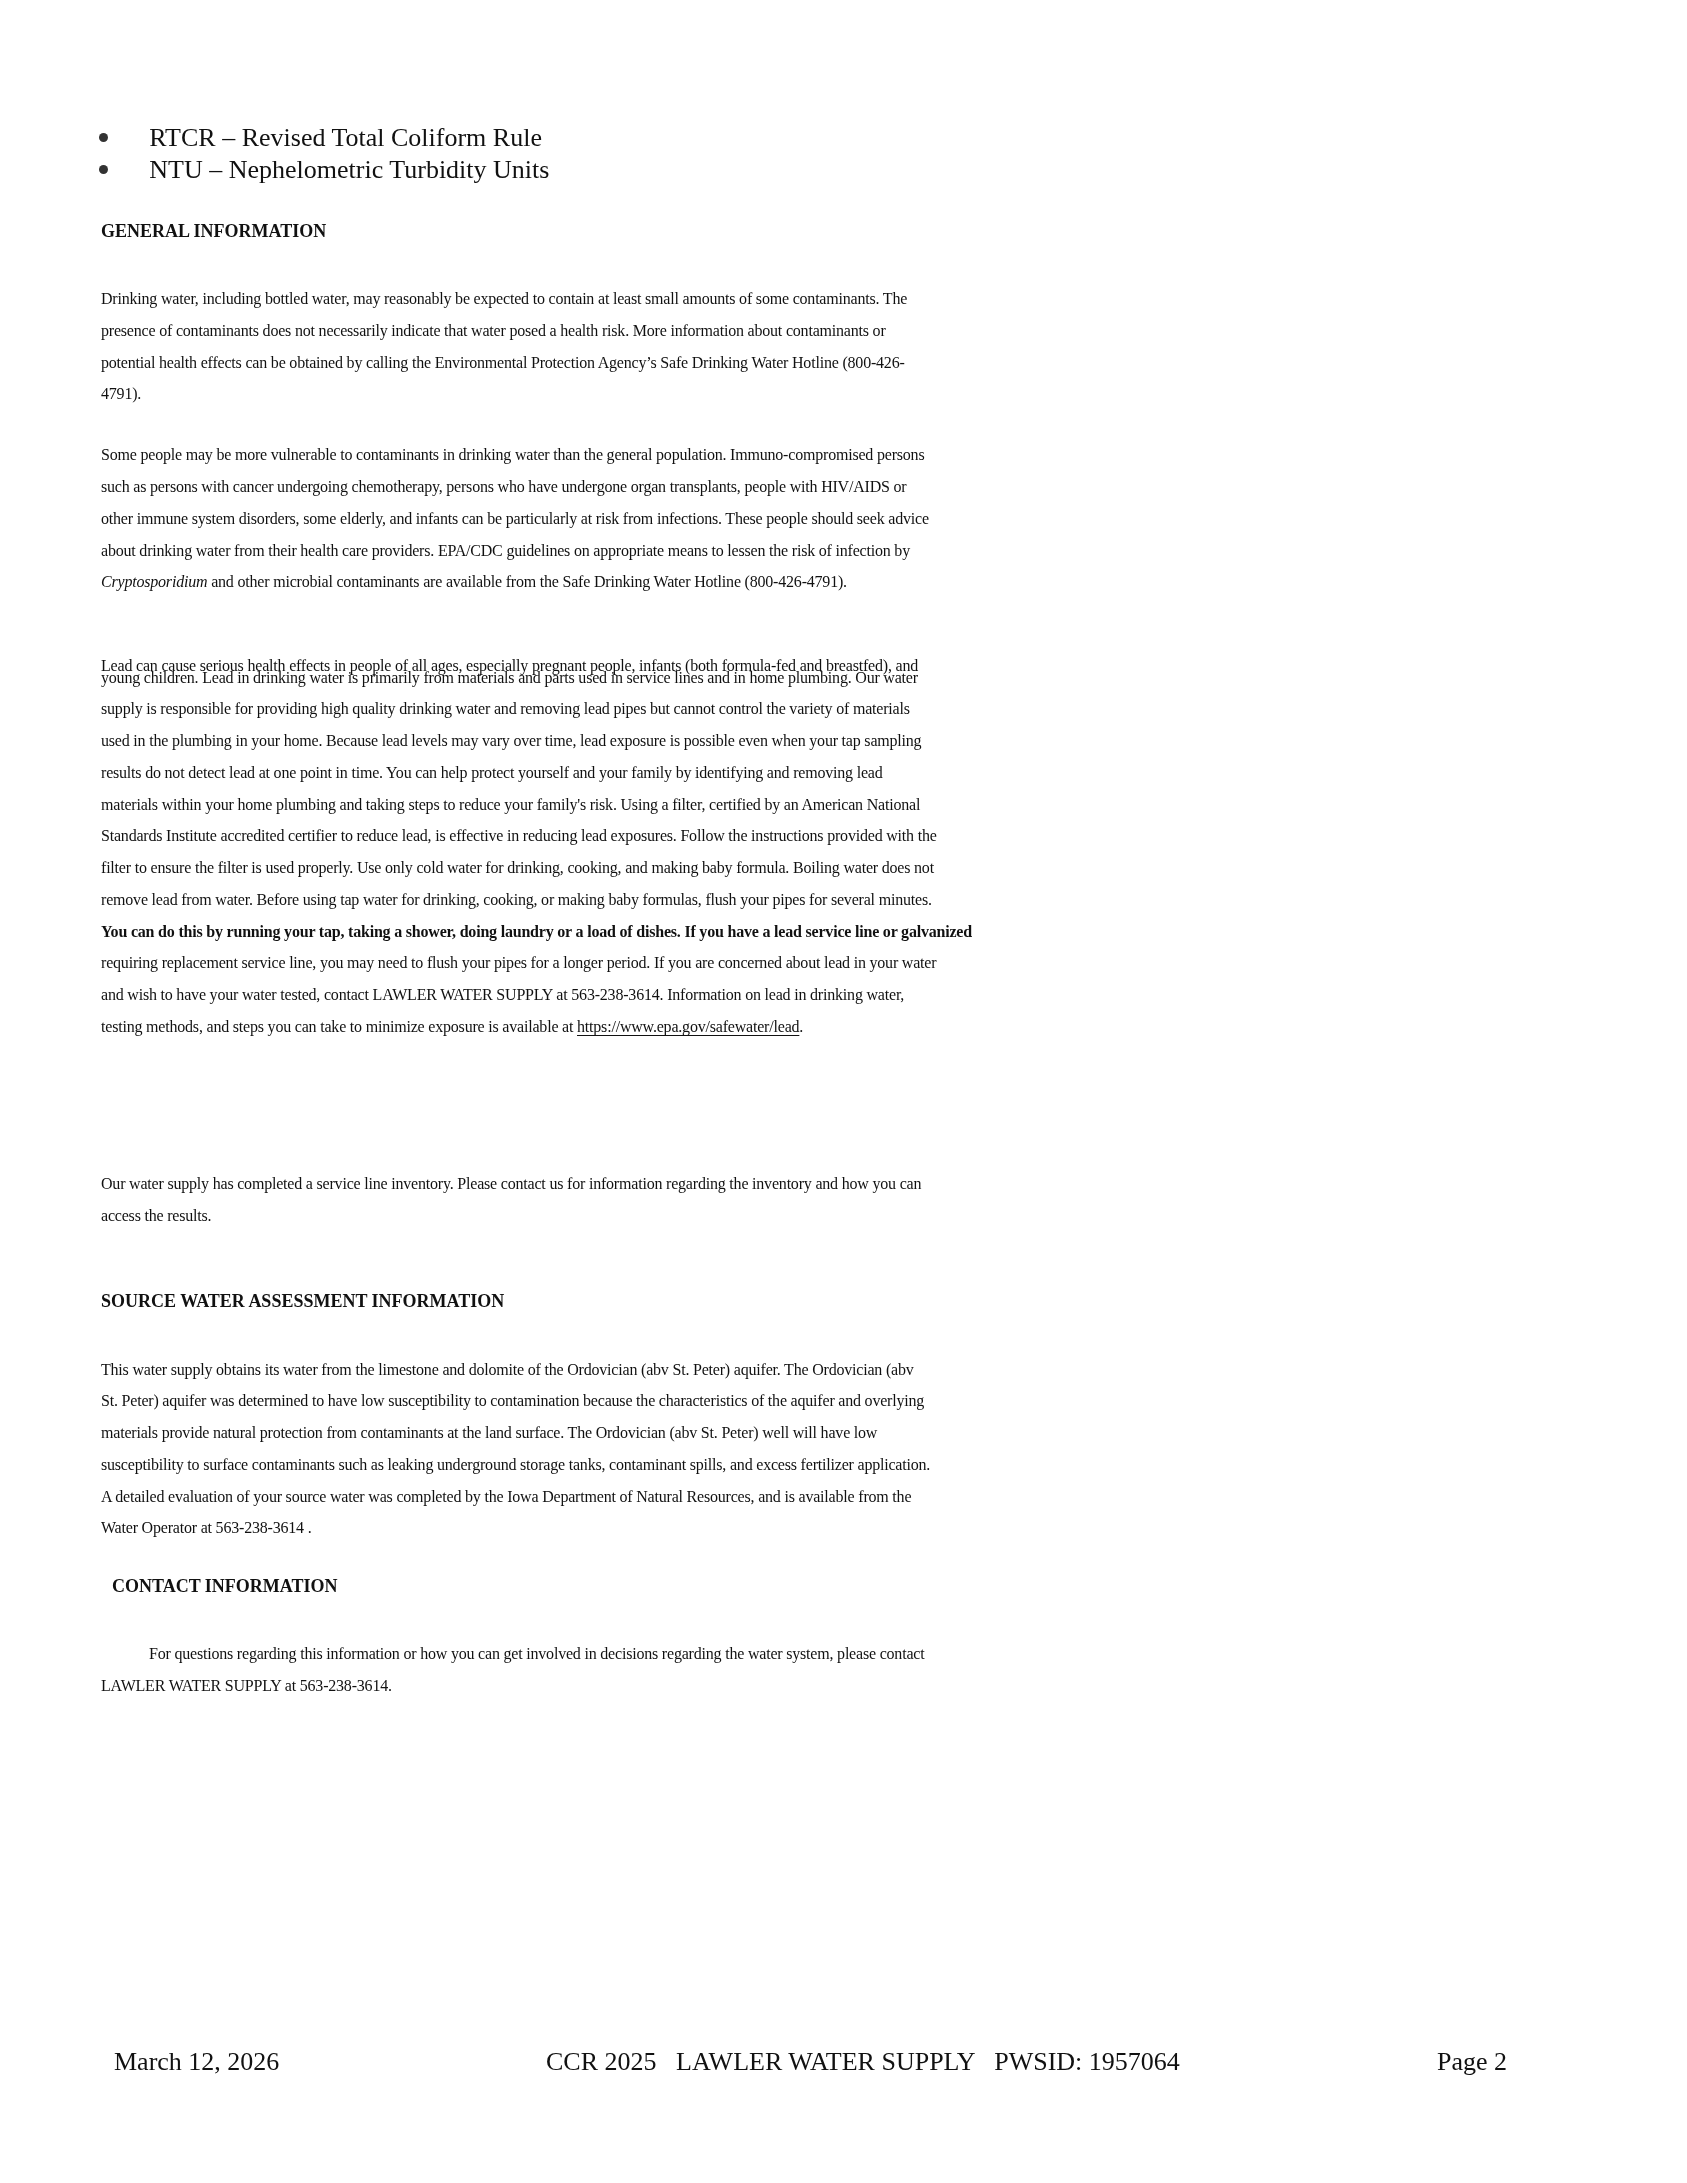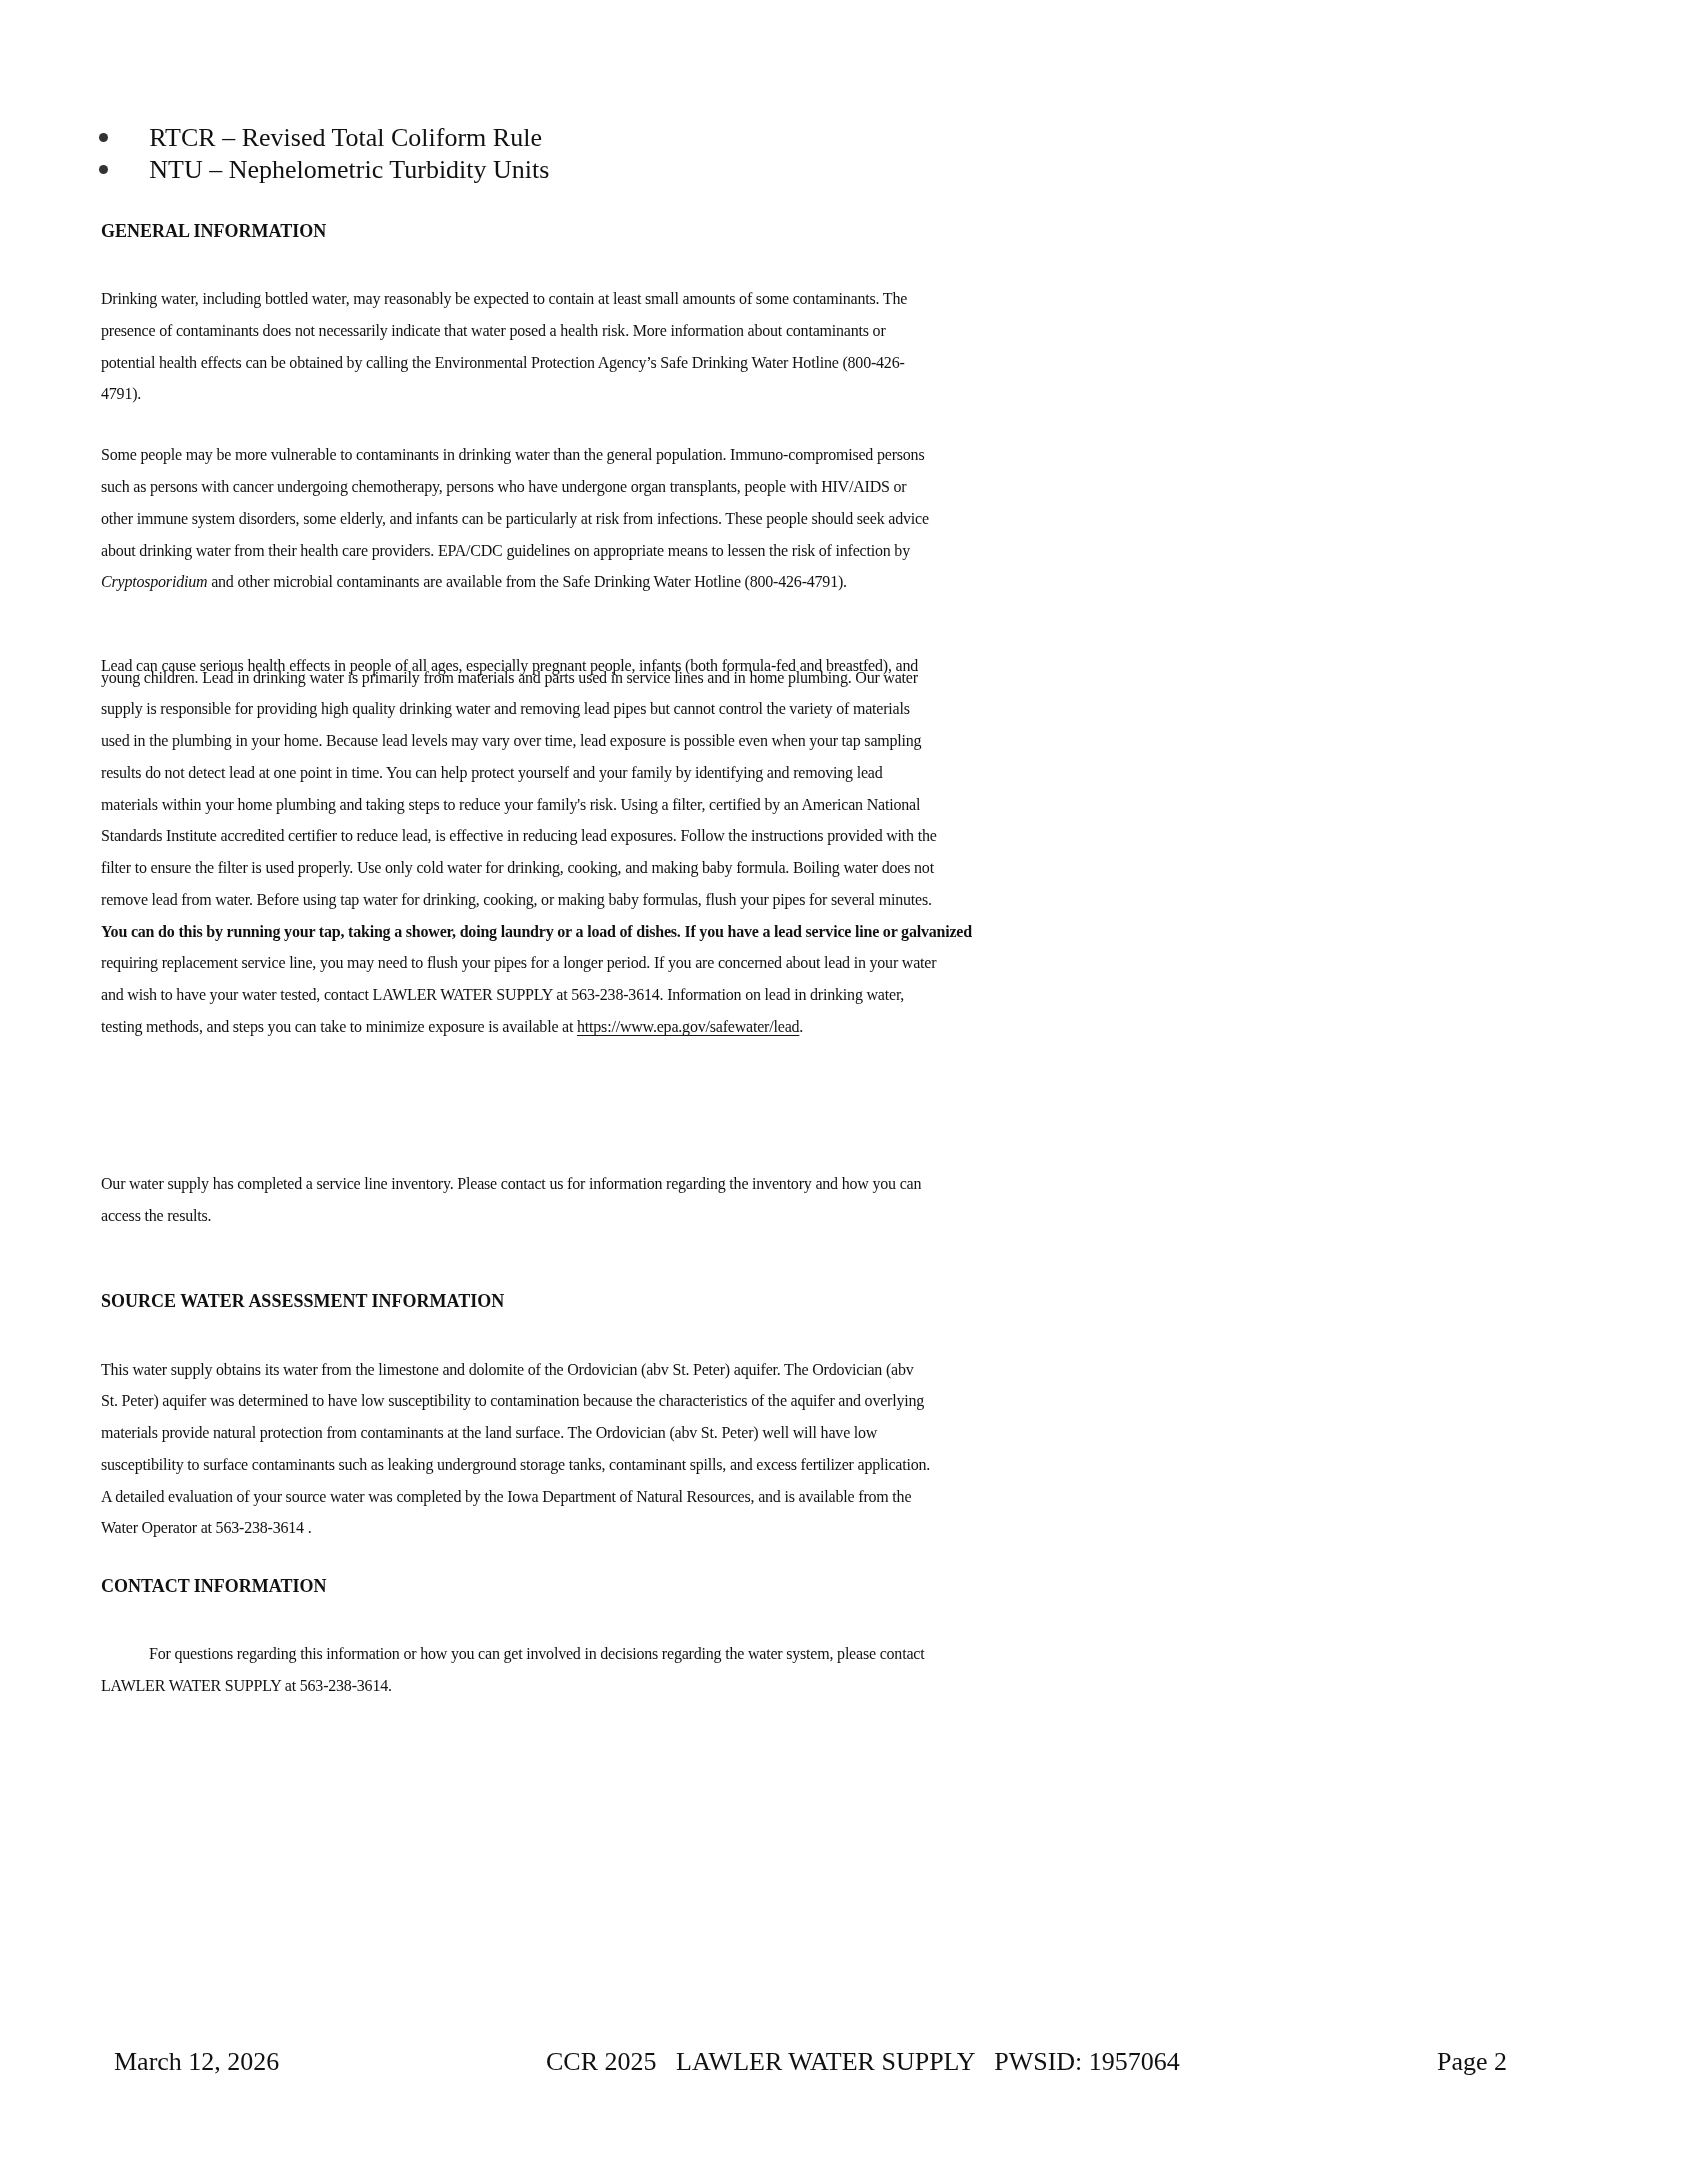--- a/index.html
+++ b/index.html
@@ -71,21 +71,21 @@
   <div class="heading" style="top:1291px;">SOURCE WATER ASSESSMENT INFORMATION</div>
   <div>
     <div class="line" style="top:1354px;">This water supply obtains its water from the limestone and dolomite of the Ordovician (abv St. Peter) aquifer.  The Ordovician (abv</div>
     <div class="line" style="top:1385px;">St. Peter) aquifer was determined to have low susceptibility to contamination because the characteristics of the aquifer and overlying</div>
     <div class="line" style="top:1417px;">materials provide natural protection from contaminants at the land surface.  The Ordovician (abv St. Peter) well will have low</div>
     <div class="line" style="top:1449px;">susceptibility to surface contaminants such as leaking underground storage tanks, contaminant spills, and excess fertilizer application.</div>
     <div class="line" style="top:1481px;">A detailed evaluation of your source water was completed by the Iowa Department of Natural Resources, and is available from the</div>
     <div class="line" style="top:1512px;">Water Operator at 563-238-3614   .</div>
   </div>
 
-  <div class="heading" style="top:1576px;">CONTACT INFORMATION</div>
+  <div class="heading" style="top:1576px;margin-left:11px;">CONTACT INFORMATION</div>
   <div>
     <div class="line" style="top:1638px;margin-left:48px;">For questions regarding this information or how you can get involved in decisions regarding the water system, please contact</div>
     <div class="line" style="top:1670px;">LAWLER WATER SUPPLY at 563-238-3614.</div>
   </div>
 
   <div class="footer" style="left:114px;">March 12, 2026</div>
   <div class="footer" style="left:546px; white-space:pre;">CCR 2025   LAWLER WATER SUPPLY   PWSID: 1957064</div>
   <div class="footer" style="left:1437px;">Page 2</div>
 
 </div>

